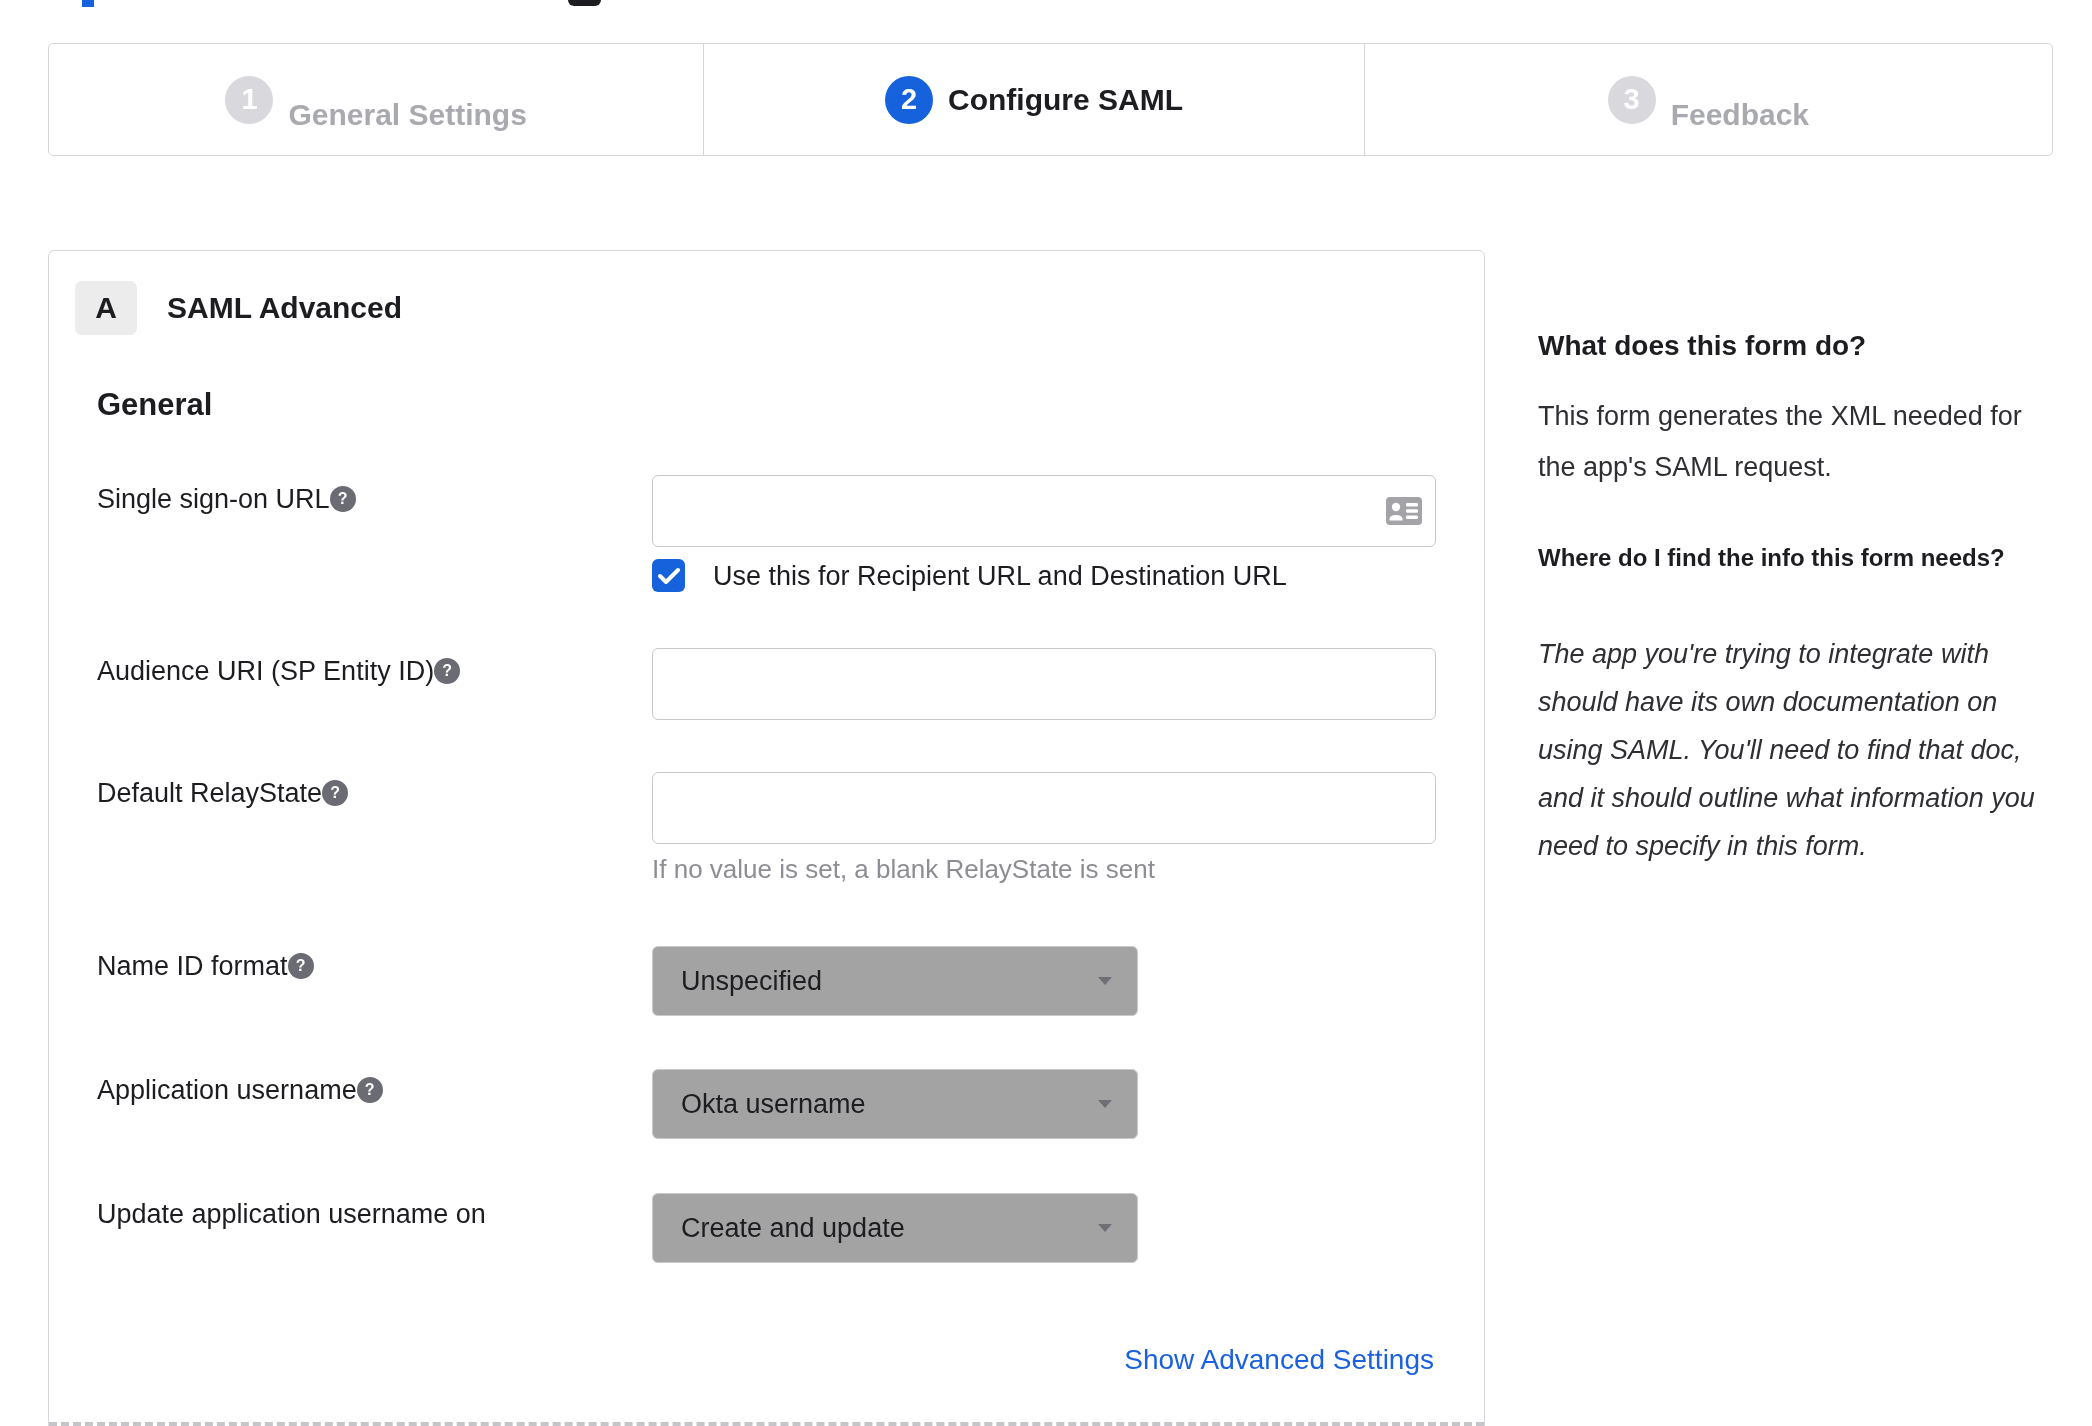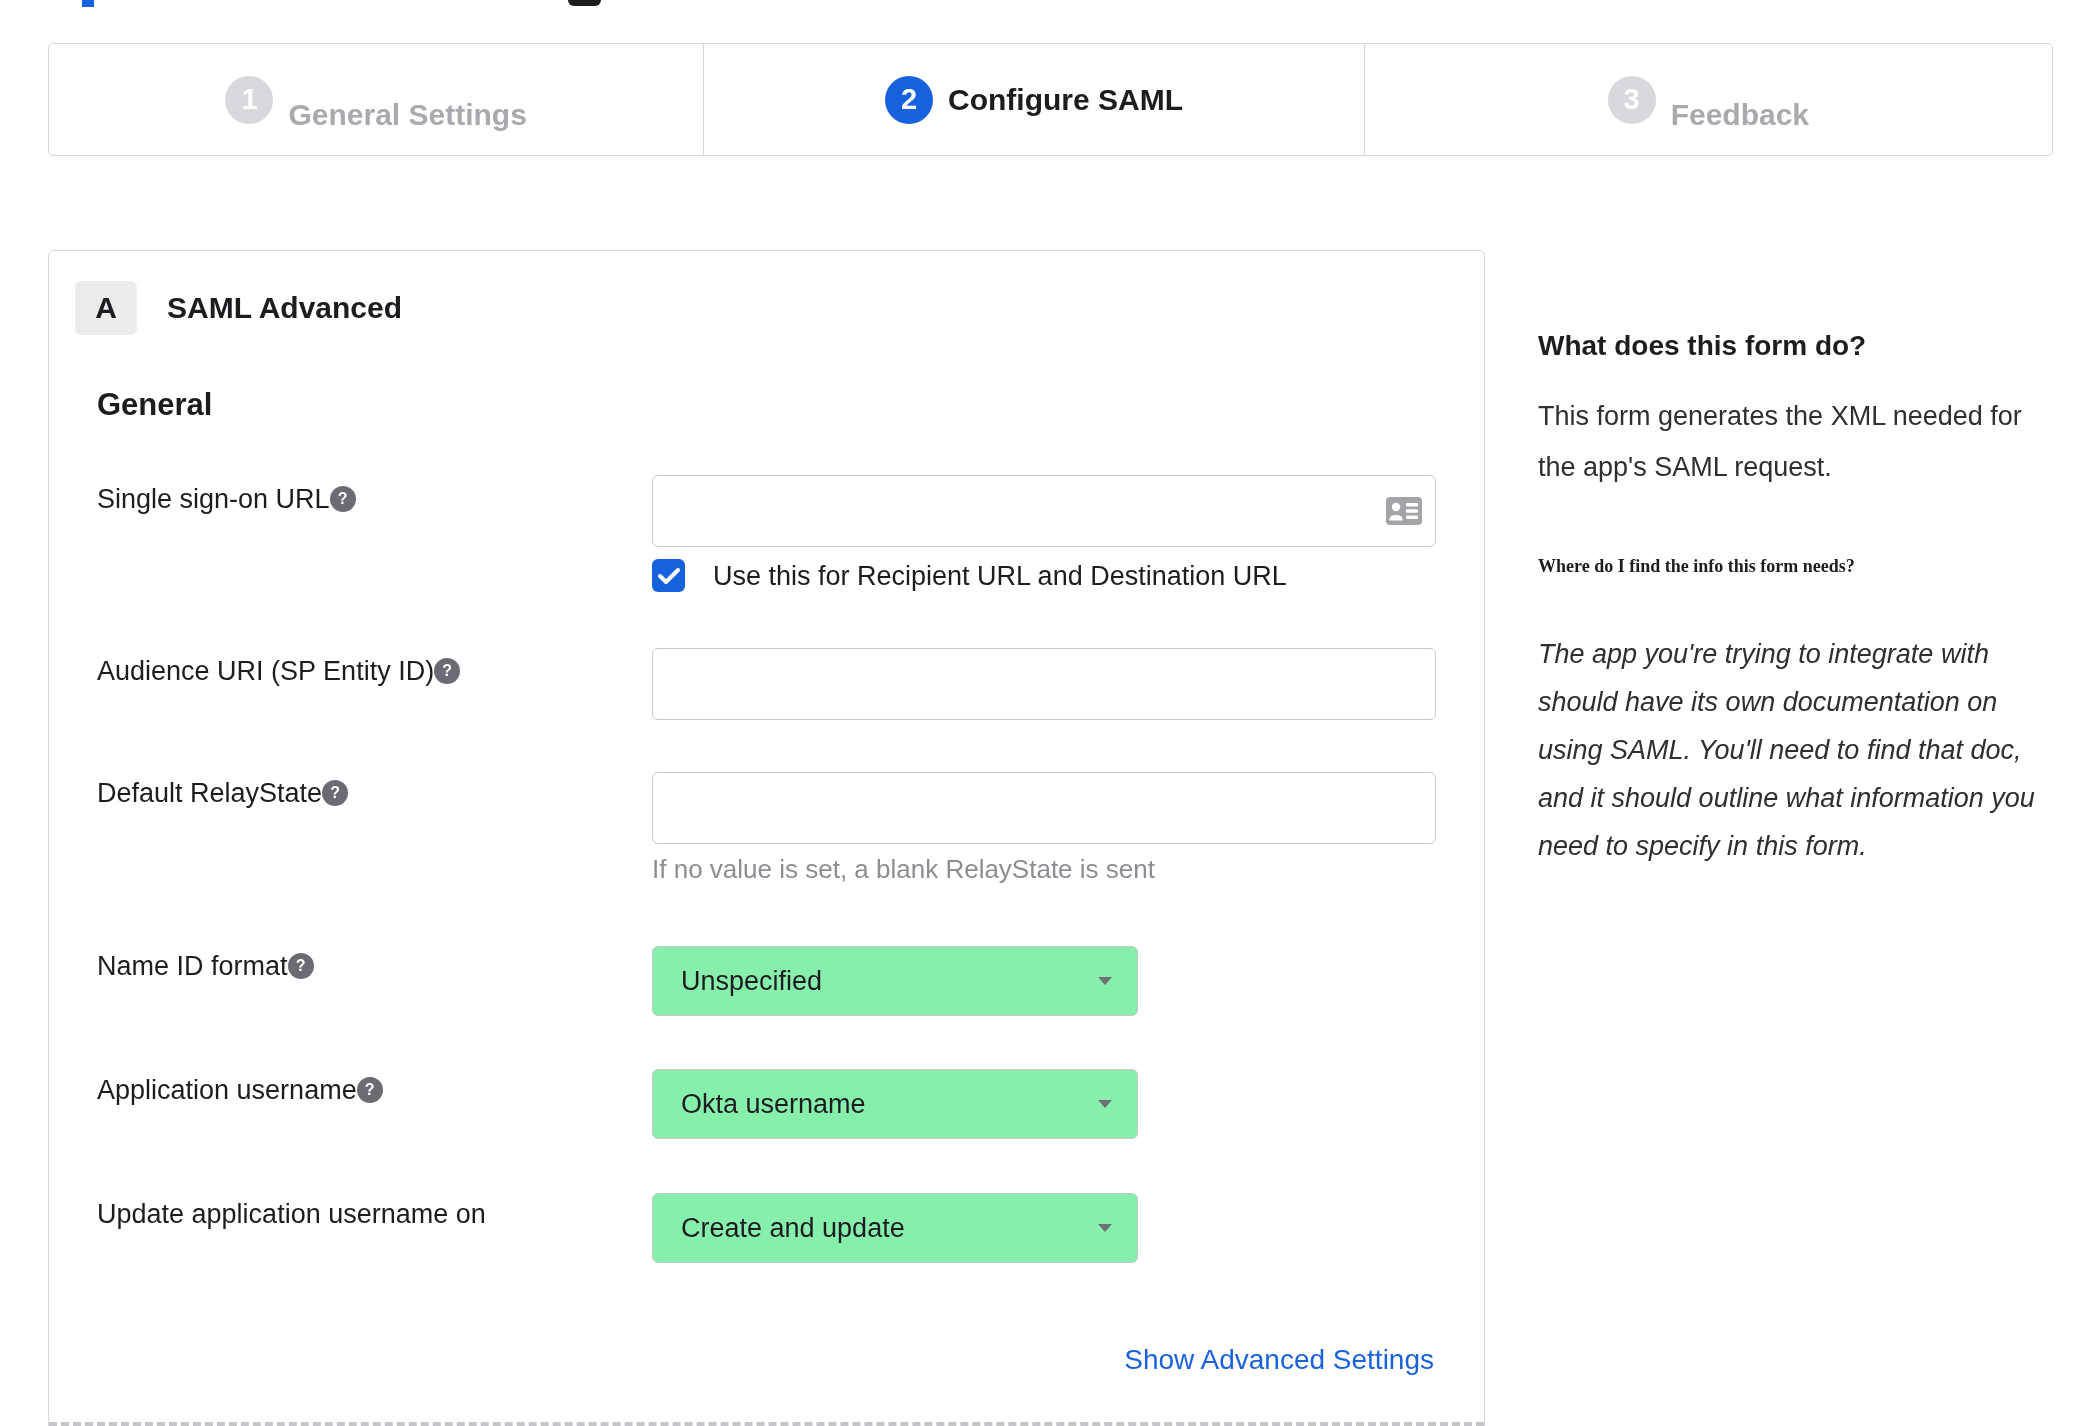--- a/index.html
+++ b/index.html
@@ -105,21 +105,21 @@
     font-size: 27px; line-height: 36px; color: #1d1d21;
   }
 
   .helper-text {
     position: absolute; left: 603px; top: 600px;
     font-size: 26px; line-height: 36px; color: #8d8d93;
   }
 
   .select {
     position: absolute; left: 603px; width: 486px; height: 70px;
-    border: 1px solid #c8c8cd; border-radius: 6px; background: #86efac;
+    border: 1px solid #c8c8cd; border-radius: 6px; background: #a3a3a3;
     display: flex; align-items: center;
     padding: 0 24px 0 28px; cursor: pointer;
   }
   .select-value { font-size: 27px; color: #1d1d21; flex: 1; }
   .select-arrow { flex: none; }
 
   .advanced-link {
     position: absolute; right: 50px; top: 1093px;
     font-size: 28px; font-weight: 500; color: #1a62dd;
     text-decoration: none; cursor: pointer;
@@ -134,21 +134,21 @@
   .sidebar-h1 {
     position: absolute; left: 1538px; top: 330px; width: 500px;
     font-size: 28px; font-weight: bold; line-height: 32px;
   }
   .sidebar-p1 {
     position: absolute; left: 1538px; top: 391px; width: 490px;
     font-size: 27px; line-height: 51px; color: #2e2e33;
   }
   .sidebar-h2 {
     position: absolute; left: 1538px; top: 544px; width: 500px;
-    font-size: 18px; font-weight: bold; line-height: 44px; font-family: Liberation Serif, serif;
+    font-size: 24px; font-weight: bold; line-height: 28px;
   }
   .sidebar-p2 {
     position: absolute; left: 1538px; top: 630px; width: 525px;
     font-size: 27px; line-height: 48px; color: #2e2e33; font-style: italic;
   }
 </style>
 </head>
 <body>
 
 <div class="page">

